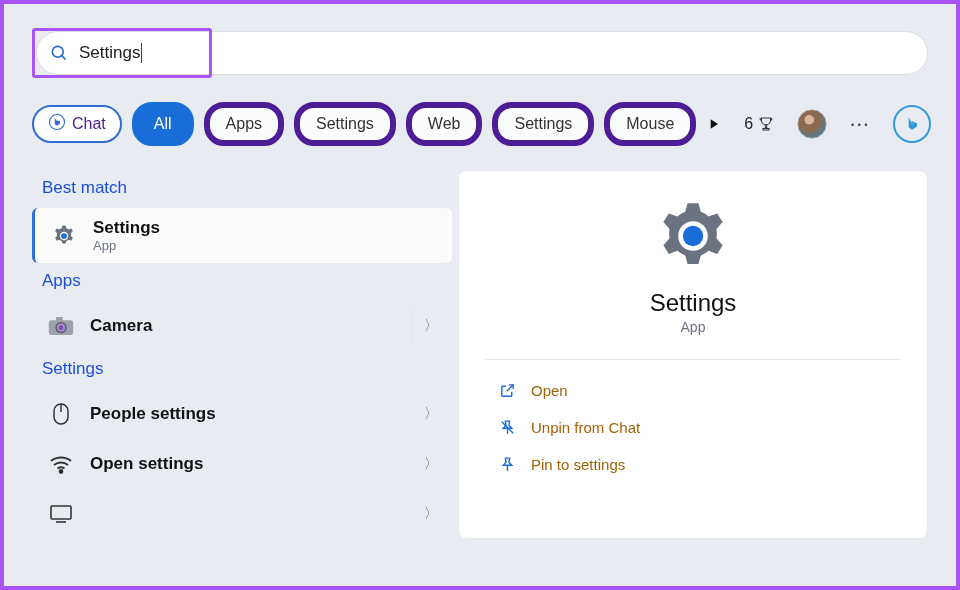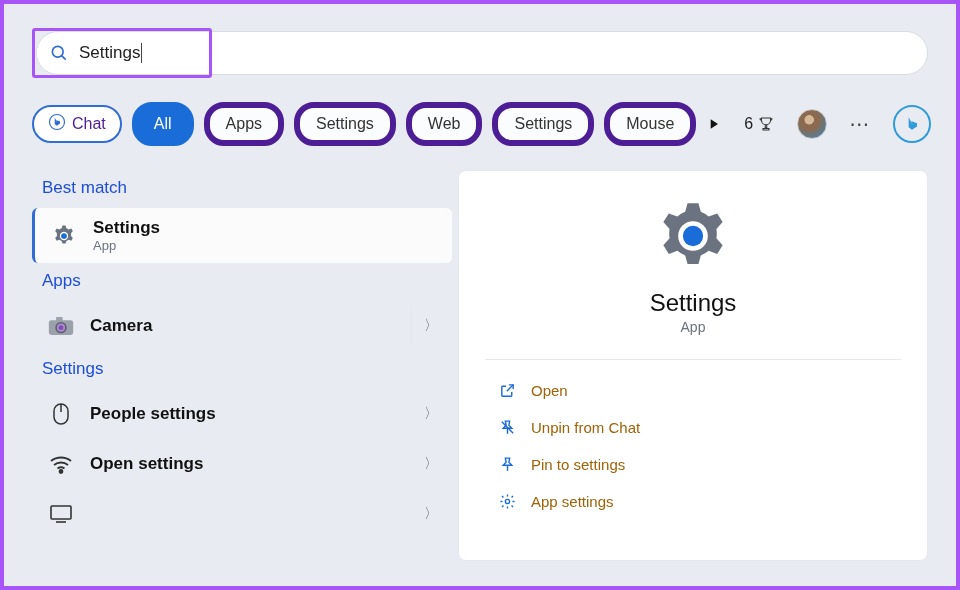--- a/index.html
+++ b/index.html
@@ -366,25 +366,16 @@
         </div>
         <div class="action">
           <span class="aicon">
             <svg width="17" height="17" viewBox="0 0 24 24" fill="none" stroke="currentColor" stroke-width="2">
                 <path d="M9 3 l6 0 l-1 6 l4 4 l-12 0 l4 -4 z"></path>
                 <line x1="12" y1="13" x2="12" y2="21"></line>
               </svg>
           </span>
           <span>Pin to settings</span>
         </div>
-        <div class="action">
-          <span class="aicon">
-            <svg width="17" height="17" viewBox="0 0 24 24" fill="none" stroke="currentColor" stroke-width="2">
-                <circle cx="12" cy="12" r="3"></circle>
-                <path d="M12 2 l0 3 M12 19 l0 3 M4.2 4.2 l2.1 2.1 M17.7 17.7 l2.1 2.1 M2 12 l3 0 M19 12 l3 0 M4.2 19.8 l2.1 -2.1 M17.7 6.3 l2.1 -2.1"></path>
-              </svg>
-          </span>
-          <span>App settings</span>
-        </div>
       </div>
     </div>
   </div>
 </div>
 
 </body></html>

